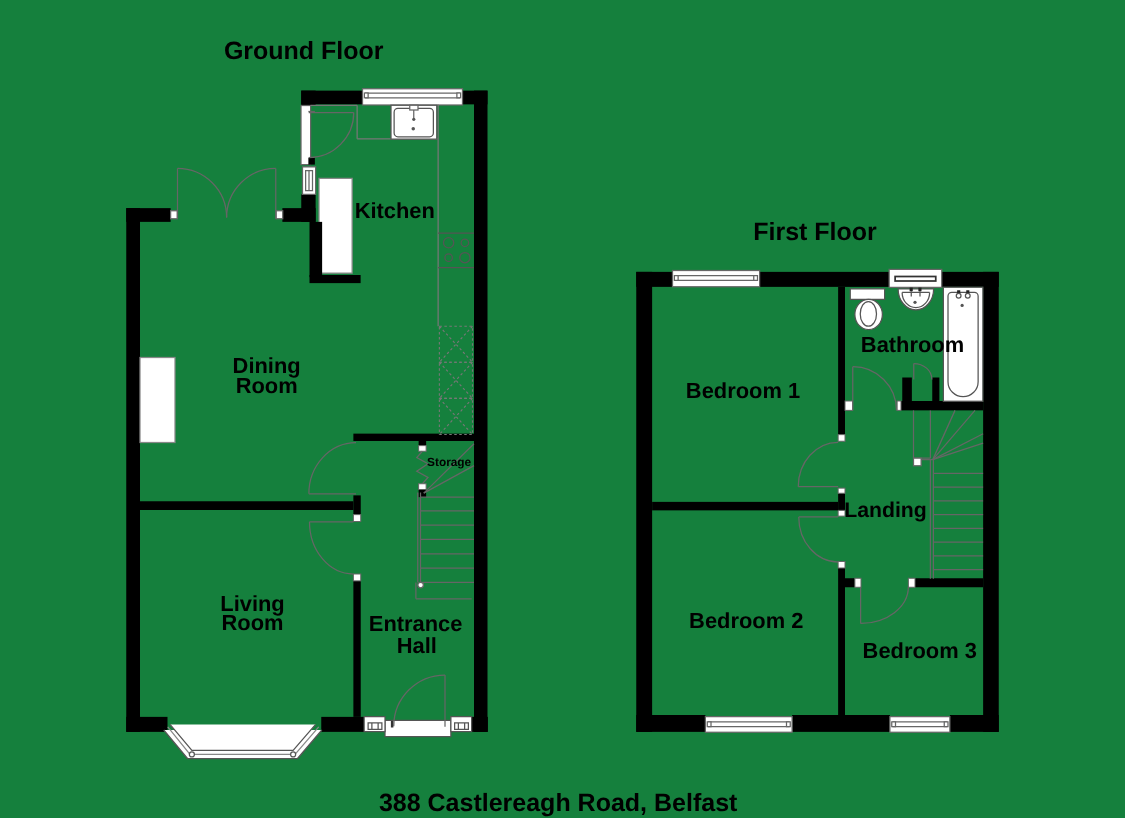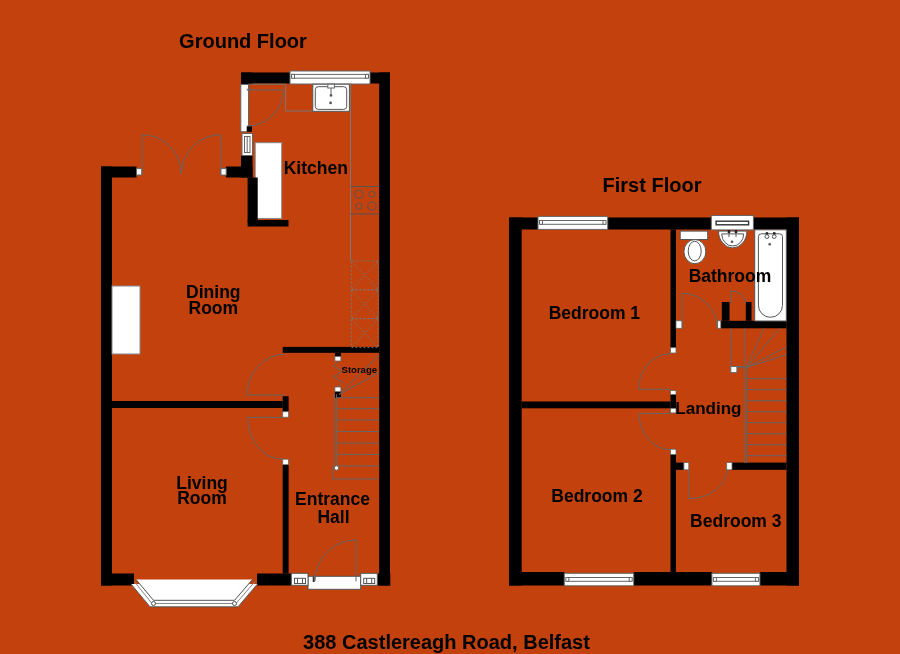--- a/index.html
+++ b/index.html
@@ -1,16 +1,16 @@
 <!DOCTYPE html>
 <html><head>
 <meta charset="utf-8">
 <style>
   html,body{margin:0;padding:0;background:#fff;}
-  .page{position:relative;width:900px;height:654px;background:#c2410c;font-family:"Liberation Sans", sans-serif;}
+  .page{position:relative;width:900px;height:654px;background:#15803d;font-family:"Liberation Sans", sans-serif;}
   svg{position:absolute;top:0;left:0;transform:translateZ(0);}
   text{font-family:"Liberation Sans", sans-serif;font-weight:bold;fill:#000;}
 </style>
 </head>
 <body>
 <div class="page">
 <svg width="900" height="654" viewBox="0 0 900 654">
 
 <text x="243" y="47.5" font-size="20" text-anchor="middle">Ground Floor</text>
 

